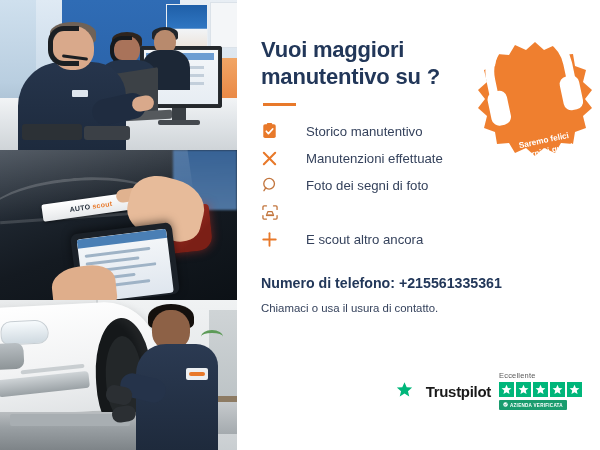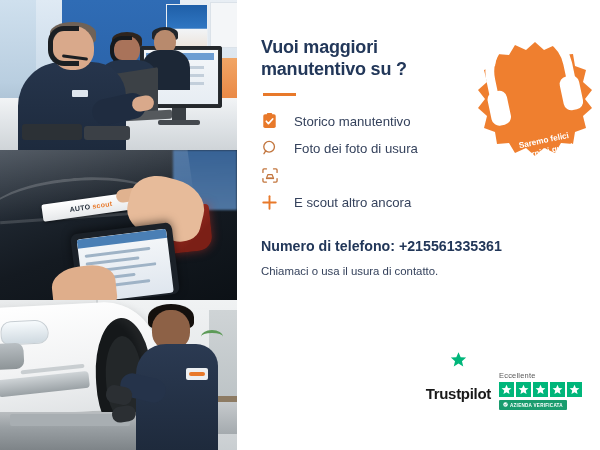--- a/index.html
+++ b/index.html
@@ -362,21 +362,21 @@
   .content {
     position: relative;
     flex: 1 1 auto;
     height: 450px;
     background: #ffffff;
     padding: 36px 24px 0 24px;
     box-sizing: border-box;
   }
 
   .headline {
-    font-size: 18px;
+    font-size: 22px;
     line-height: 1.24;
     font-weight: bold;
     color: #223759;
     letter-spacing: -0.2px;
     margin: 0;
     max-width: 210px;
   }
   .headline .l2 { display:block; }
 
   .divider {
@@ -422,21 +422,21 @@
     list-style: none;
     margin: 0;
     padding: 0;
     position: relative;
     z-index: 2;
   }
   .feature {
     display: flex;
     align-items: center;
     height: 27px;
-    gap: 16px;
+    gap: 28px;
   }
   .feature .ficon {
     width: 17px;
     height: 17px;
     flex: 0 0 17px;
     display: flex;
     align-items: center;
     justify-content: center;
   }
   .feature .flabel {
@@ -468,21 +468,20 @@
     bottom: 40px;
     display: flex;
     align-items: flex-end;
     gap: 8px;
   }
   .tp-logo {
     display: flex;
     align-items: center;
     gap: 13px;
     padding-bottom: 8px;
-    flex-direction: column;
   }
   .tp-name {
     font-size: 15px;
     font-weight: bold;
     color: #191919;
     letter-spacing: -0.3px;
   }
   .tp-right { display:flex; flex-direction:column; align-items:flex-start; }
   .tp-excellent {
     font-size: 7.5px;
@@ -647,29 +646,39 @@
         <span class="ficon">
           <svg width="15" height="16" viewBox="0 0 16 18">
             <rect x="1" y="1.5" width="14" height="15.5" rx="2" fill="#e8792a"></rect>
             <rect x="5" y="0" width="6" height="3.4" rx="1" fill="#e8792a"></rect>
             <path d="M4.4 9.3 l2.4 2.6 l4.8 -5.2" stroke="#ffffff" stroke-width="1.9" fill="none" stroke-linecap="round" stroke-linejoin="round"></path>
           </svg>
         </span>
         <span class="flabel">Storico manutentivo</span>
       </li>
 
+      <li class="feature">
+        <span class="ficon">
+          <svg width="17" height="17" viewBox="0 0 18 18" stroke="#e8792a" stroke-width="2.2" stroke-linecap="round">
+            <line x1="3" y1="3" x2="15" y2="15"></line>
+            <line x1="15" y1="3" x2="3" y2="15"></line>
+            <circle cx="9" cy="9" r="1.1" fill="#e8792a" stroke="none"></circle>
+          </svg>
+        </span>
+        <span class="flabel">Manutenzioni effettuate</span>
+      </li>
 
       <li class="feature">
         <span class="ficon">
           <svg width="16" height="16" viewBox="0 0 18 18" fill="none" stroke="#c2753d" stroke-width="1.5">
             <circle cx="8" cy="7.6" r="6"></circle>
             <line x1="4.2" y1="12.2" x2="2.2" y2="15.4" stroke-linecap="round"></line>
           </svg>
         </span>
-        <span class="flabel">Foto dei foto di usura</span>
+        <span class="flabel">Foto dei segni di foto</span>
       </li>
 
       <li class="feature">
         <span class="ficon">
           <svg width="16" height="15" viewBox="0 0 18 17" fill="none" stroke="#c2753d" stroke-width="1.5" stroke-linecap="round">
             <path d="M1 5 V2.2 a1.2 1.2 0 0 1 1.2 -1.2 H5"></path>
             <path d="M13 1 h2.8 A1.2 1.2 0 0 1 17 2.2 V5"></path>
             <path d="M17 12 v2.8 a1.2 1.2 0 0 1 -1.2 1.2 H13"></path>
             <path d="M5 16 H2.2 A1.2 1.2 0 0 1 1 14.8 V12"></path>
             <path d="M4.4 10.6 h9.2 v2 H4.4 z" fill="#c2753d" stroke="none"></path>

